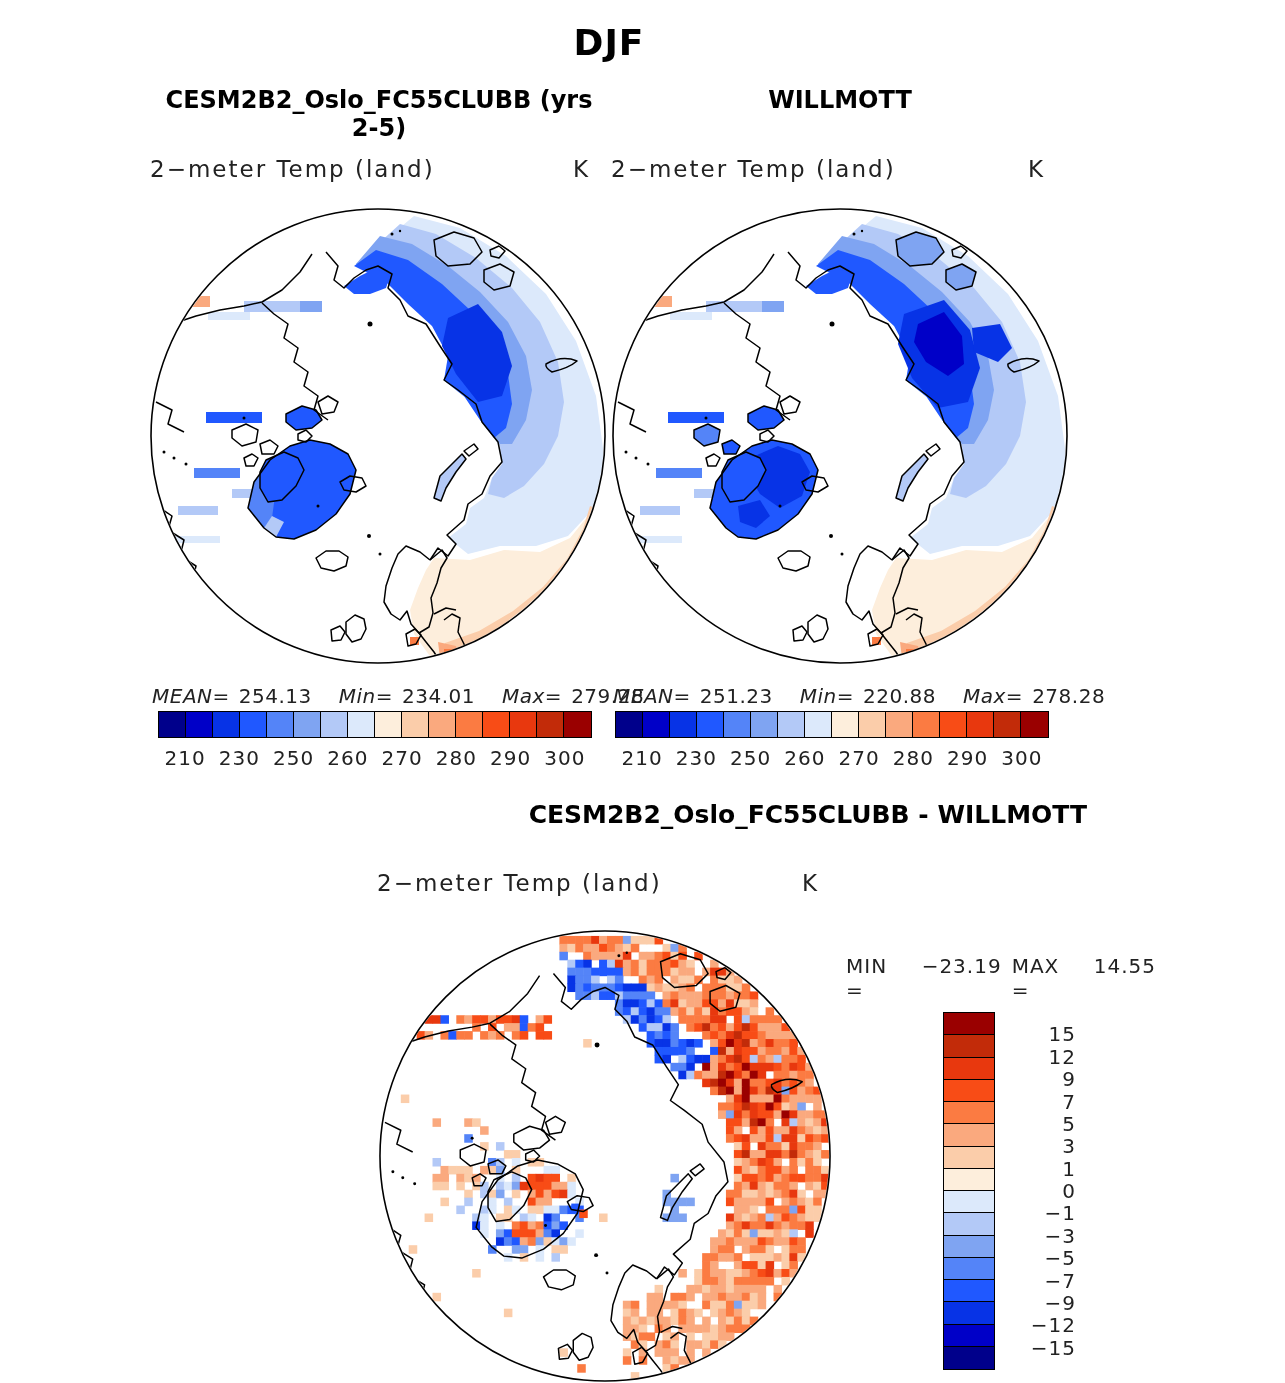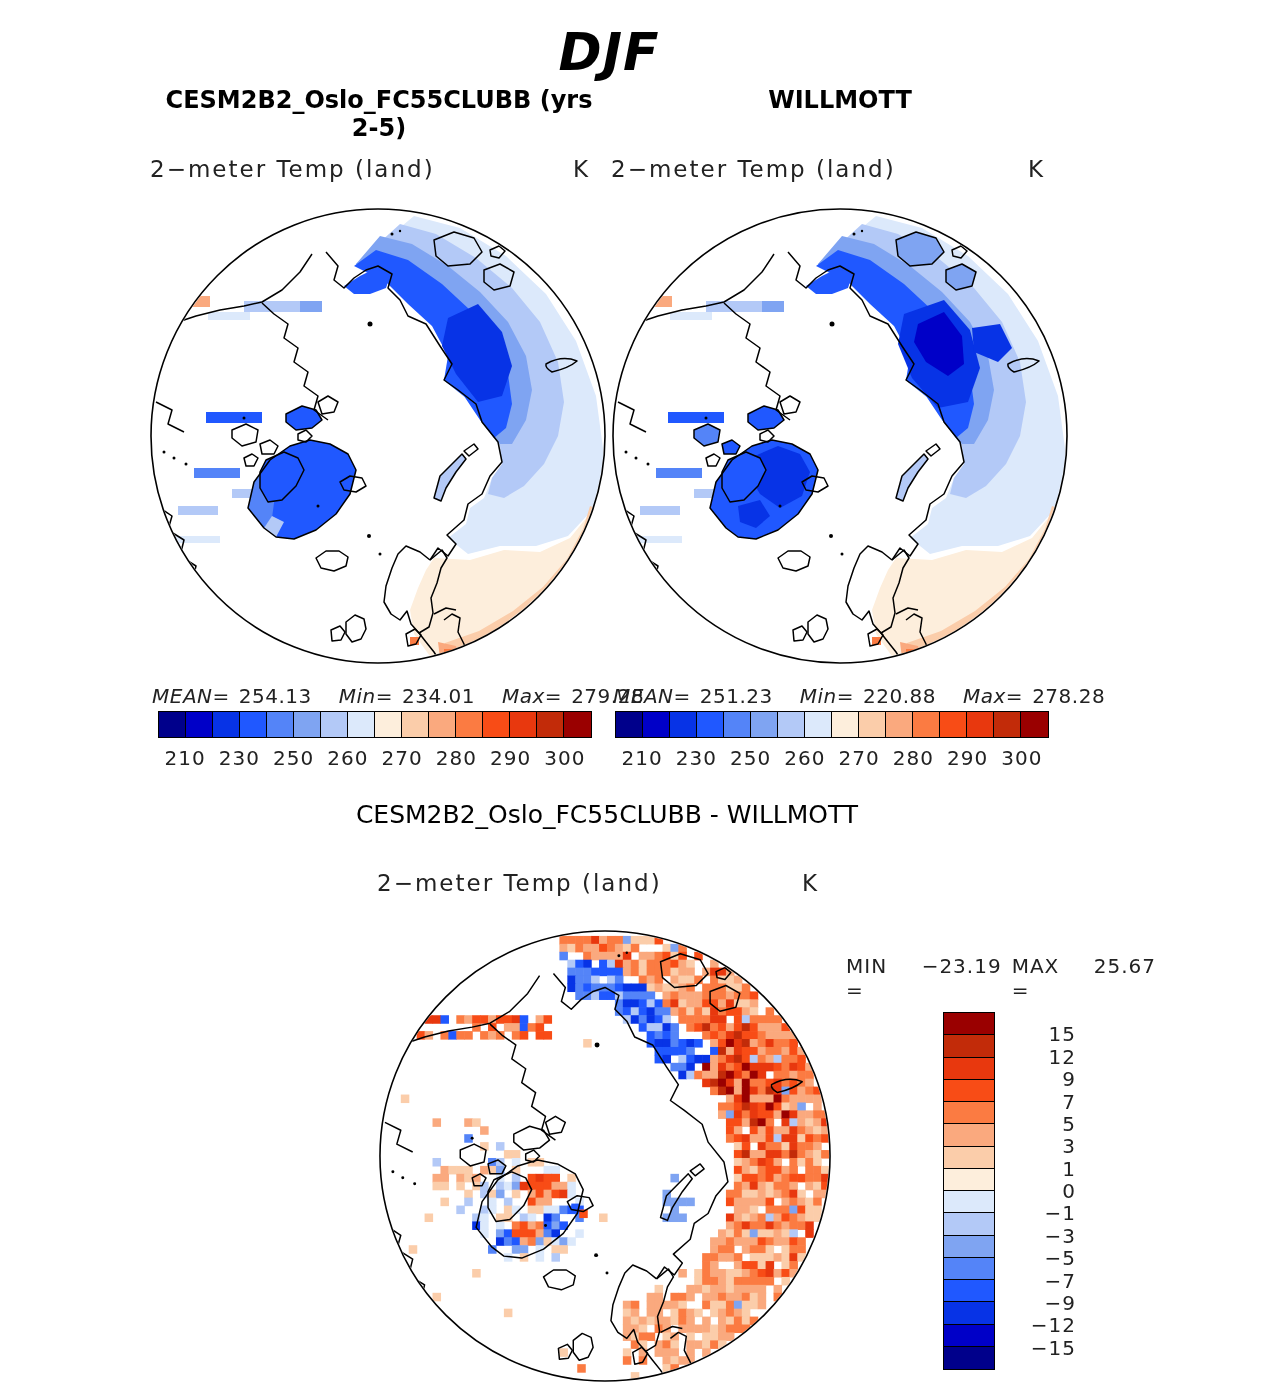--- a/index.html
+++ b/index.html
@@ -1,23 +1,23 @@
 <!DOCTYPE html>
 <html><head>
 <meta charset="utf-8">
 <style>
   html,body{margin:0;padding:0;background:#fff;}
   .fig{position:relative;width:1285px;height:1383px;background:#fff;overflow:hidden;
        font-family:"DejaVu Sans","Liberation Sans",sans-serif;color:#000;}
   .abs{position:absolute;}
   .season-title{top:22px;left:149px;width:920px;text-align:center;
-       font-size:52px;font-weight:bold;letter-spacing:1px;font-style:italic;}
+       font-size:36px;font-weight:bold;letter-spacing:1px;}
   .panel-header{top:86px;width:458px;text-align:center;font-size:24px;font-weight:bold;}
   .hdr-model{left:150px;} .hdr-obs{left:611px;}
-  .diff-header{top:800px;left:147px;width:920px;text-align:center;font-size:25px;font-weight:normal;}
+  .diff-header{top:800px;left:167px;width:920px;text-align:right;font-size:25px;font-weight:bold;}
   .subrow{height:30px;display:flex;justify-content:space-between;align-items:baseline;
        font-size:23px;letter-spacing:2px;color:#222;font-weight:400;}
   .sub-model{top:156px;left:150px;width:440px;}
   .sub-obs{top:156px;left:611px;width:434px;}
   .sub-diff{top:870px;left:377px;width:442px;}
   .statsrow{display:flex;align-items:baseline;font-size:20px;letter-spacing:0.5px;color:#222;}
   .stats-model{top:684px;left:152px;width:450px;}
   .stats-obs{top:684px;left:613px;width:450px;}
   .statsrow .lb{margin-right:9px;font-style:italic;} .statsrow .vl{margin-right:27px;}
   .cbar{display:flex;height:27px;}
@@ -1272,21 +1272,21 @@
         <circle cx="170" cy="300" r="1.5" fill="#000"></circle>
         <circle cx="232" cy="348" r="1.5" fill="#000"></circle>
       </g>
       <circle cx="230" cy="230" r="227" fill="none" stroke="#000" stroke-width="1.6"></circle>
     </svg>
 
   <div class="abs minmax">
     <span>MIN = </span>
     <span>−23.19</span>
     <span>MAX = </span>
-    <span>25.67</span>
+    <span>14.55</span>
   </div>
 
   <div id="vbar" class="abs vbar">
       <div class="vcell" style="background: rgb(154, 0, 0);"></div>
       <div class="vcell" style="background: rgb(194, 43, 9);"></div>
       <div class="vcell" style="background: rgb(232, 56, 14);"></div>
       <div class="vcell" style="background: rgb(248, 76, 22);"></div>
       <div class="vcell" style="background: rgb(251, 123, 66);"></div>
       <div class="vcell" style="background: rgb(250, 169, 126);"></div>
       <div class="vcell" style="background: rgb(251, 205, 170);"></div>

